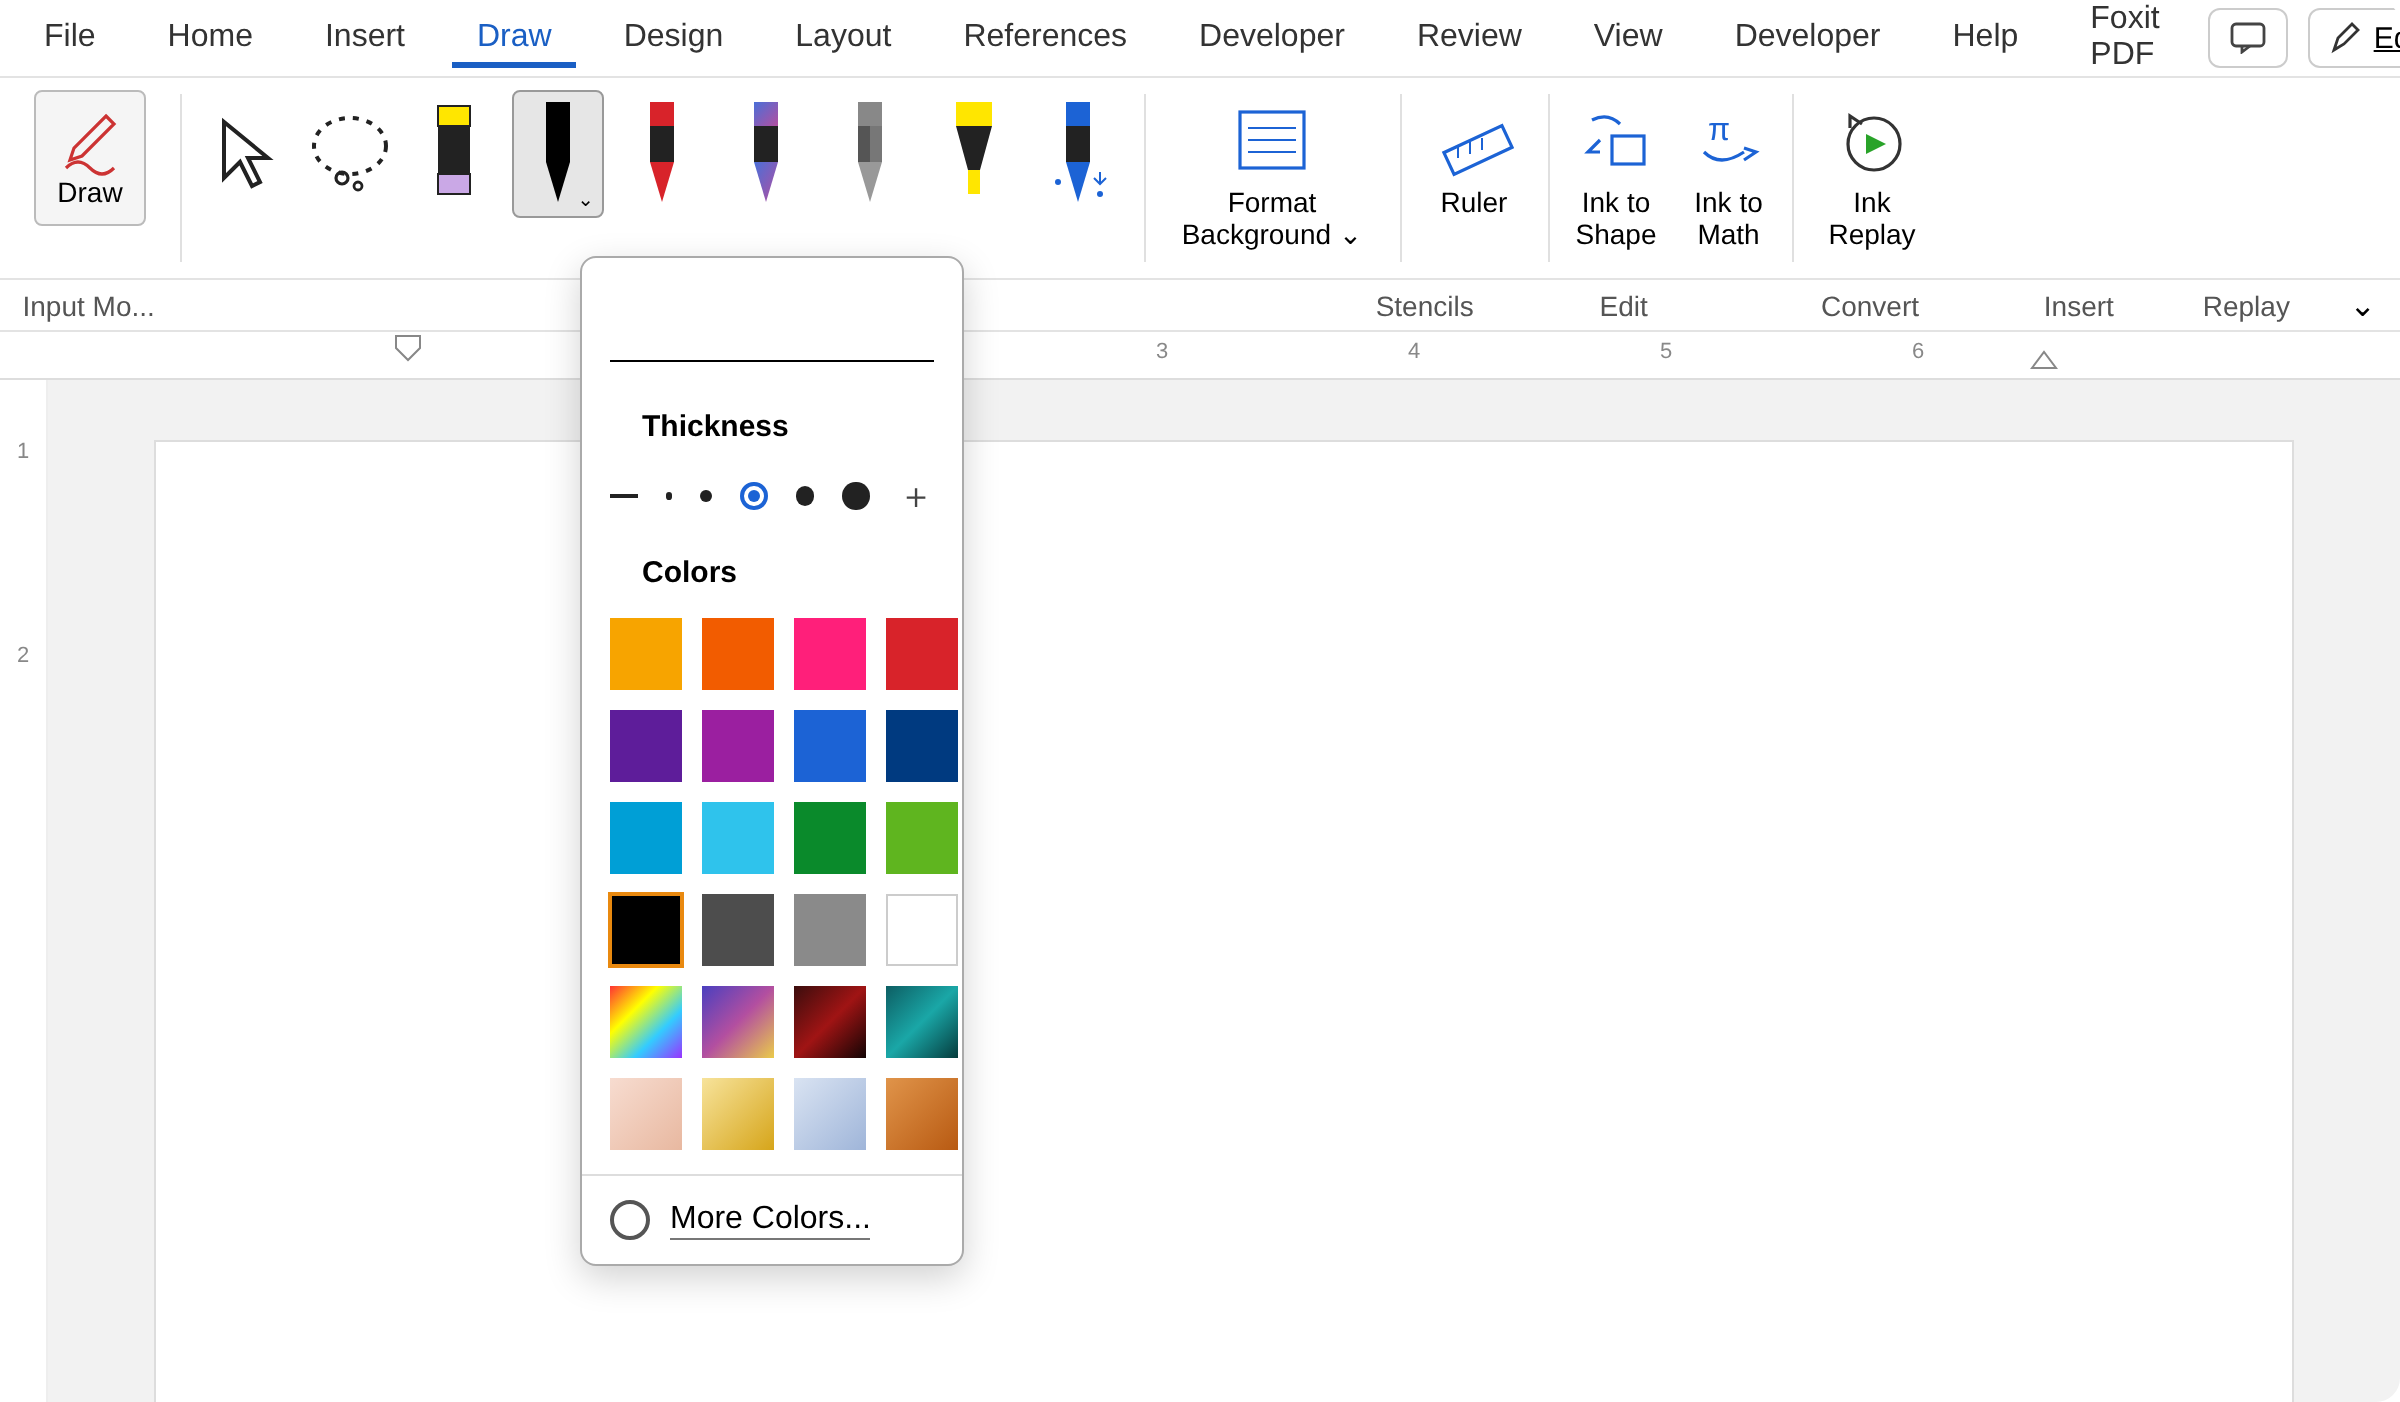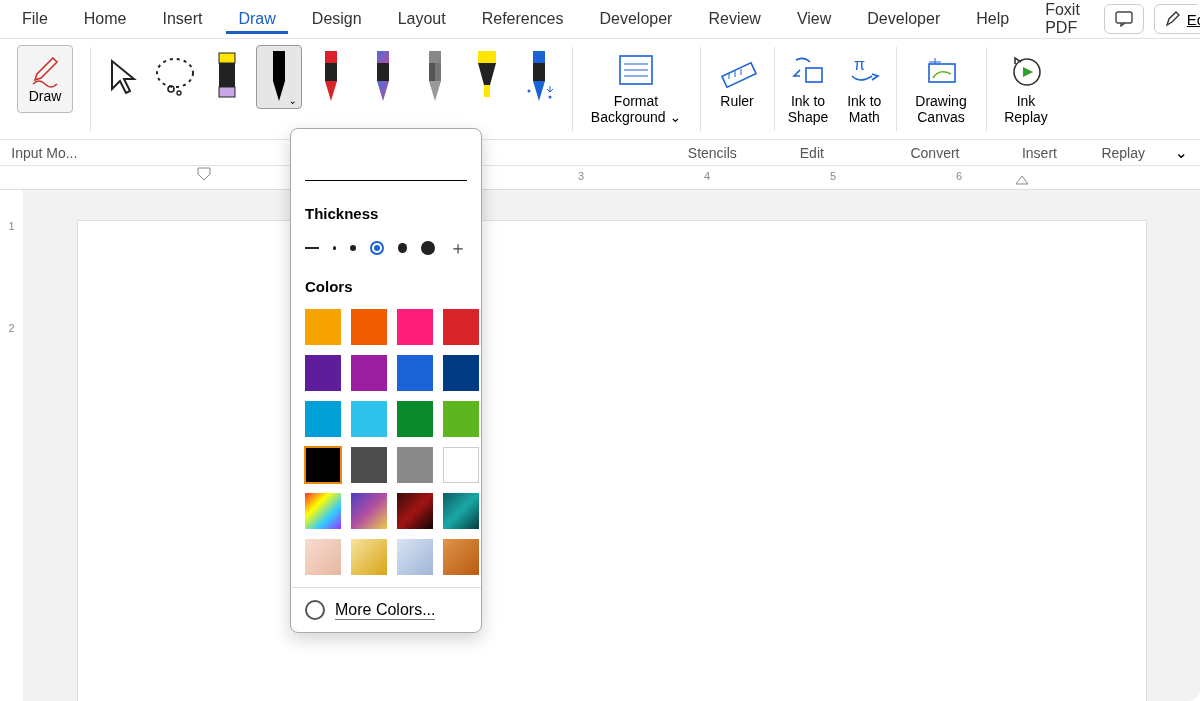--- a/index.html
+++ b/index.html
@@ -29,21 +29,21 @@
 
 .ruler-area { height:24px; border-bottom:1px solid #ddd; display:flex; align-items:center; padding-left:24px; color:#888; font-size:12px; position:relative;}
 .ruler-mark { position:absolute; top:4px; font-size:11px;}
 .doc-area { display:flex; height: calc(701px - 38px - 102px - 26px - 24px); }
 .left-ruler { width:24px; border-right:1px solid #eee; color:#888; font-size:11px; display:flex; flex-direction:column; align-items:center; padding-top:30px; gap:90px;}
 .page-bg { flex:1; background:#f2f2f2; padding-top:30px; display:flex; justify-content:center;}
 .page { background:#fff; width:1070px; height:600px; border:1px solid #ddd;}
 
 .popover { position:absolute; left:290px; top:128px; width:192px; background:#fff; border:1px solid #aaa; border-radius:8px; box-shadow:0 6px 18px rgba(0,0,0,0.18); padding:10px 0 0 0; z-index:10;}
 .popover .preview { height:24px; border-bottom:1px solid #000; margin:18px 14px 18px 14px;}
-.popover h4 { font-size:15px; font-weight:bold; padding:6px 14px;}
+.popover h4 { font-size:15px; font-weight:bold; padding:6px 30px;}
 .thickness-row { display:flex; align-items:center; gap:14px; padding:8px 14px 12px 14px;}
 .dot { border-radius:50%; background:#222;}
 .dot1{width:4px;height:4px;} .dot2{width:6px;height:6px;} .dot3{width:10px;height:10px;} .dot4{width:14px;height:14px;}
 .dot-sel { width:14px;height:14px;border:2px solid #1c63d5;border-radius:50%;display:flex;align-items:center;justify-content:center;}
 .dot-sel .inner{width:6px;height:6px;background:#1c63d5;border-radius:50%;}
 .dash { width:14px; height:2px; background:#222;}
 .plus { font-size:18px; color:#444;}
 .color-grid { display:grid; grid-template-columns:repeat(4, 36px); gap:10px; padding:8px 14px 12px 14px;}
 .color-swatch { width:36px; height:36px;}
 .color-swatch.selected { outline:2px solid #e9890f; outline-offset:-1px;}
@@ -231,34 +231,20 @@
               <path d="M6 22 Q14 30 26 22" fill="none" stroke="#1c63d5" stroke-width="1.6"></path>
               <path d="M26 20 L32 22 L26 26" fill="none" stroke="#1c63d5" stroke-width="1.6"></path>
             </svg>
           </div>
         <span>Ink to</span>
           <span>Math</span>
       </div>
     </div>
   </div>
 
-  <div class="ribbon-group" style="width:90px">
-    <div class="big-button tall">
-      <div class="icon">
-          <svg width="40" height="34">
-            <rect x="8" y="10" width="26" height="18" fill="none" stroke="#1c63d5" stroke-width="1.6"></rect>
-            <line x1="14" y1="4" x2="14" y2="10" stroke="#1c63d5"></line>
-            <line x1="8" y1="8" x2="20" y2="8" stroke="#1c63d5"></line>
-            <path d="M12 24 Q18 14 30 20" fill="none" stroke="#5fb51f" stroke-width="1.6"></path>
-          </svg>
-        </div>
-      <span>Drawing</span>
-        <span>Canvas</span>
-    </div>
-  </div>
 
   <div class="ribbon-group" style="width:80px">
     <div class="big-button tall">
       <div class="icon">
           <svg width="38" height="34">
             <circle cx="20" cy="18" r="13" fill="none" stroke="#333" stroke-width="1.6"></circle>
             <path d="M16 13 L26 18 L16 23 Z" fill="#29a329"></path>
             <path d="M8 10 L8 4 L14 8" fill="none" stroke="#333" stroke-width="1.6"></path>
           </svg>
         </div>

